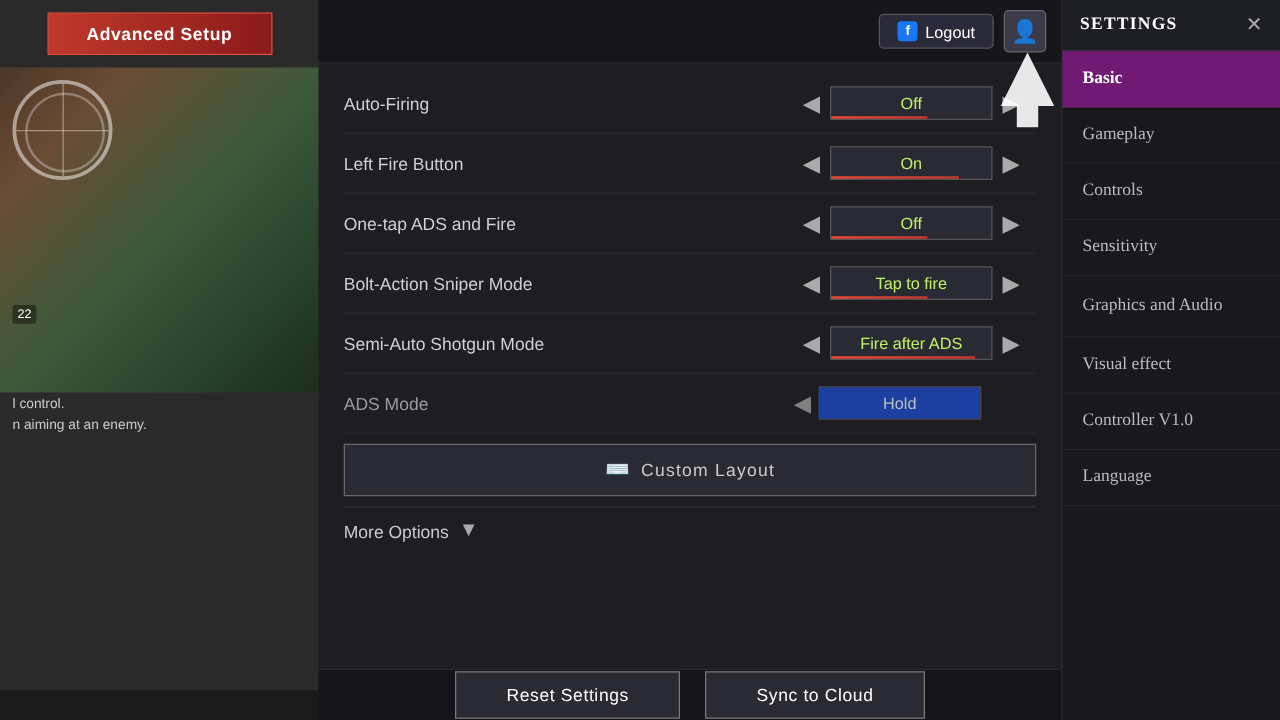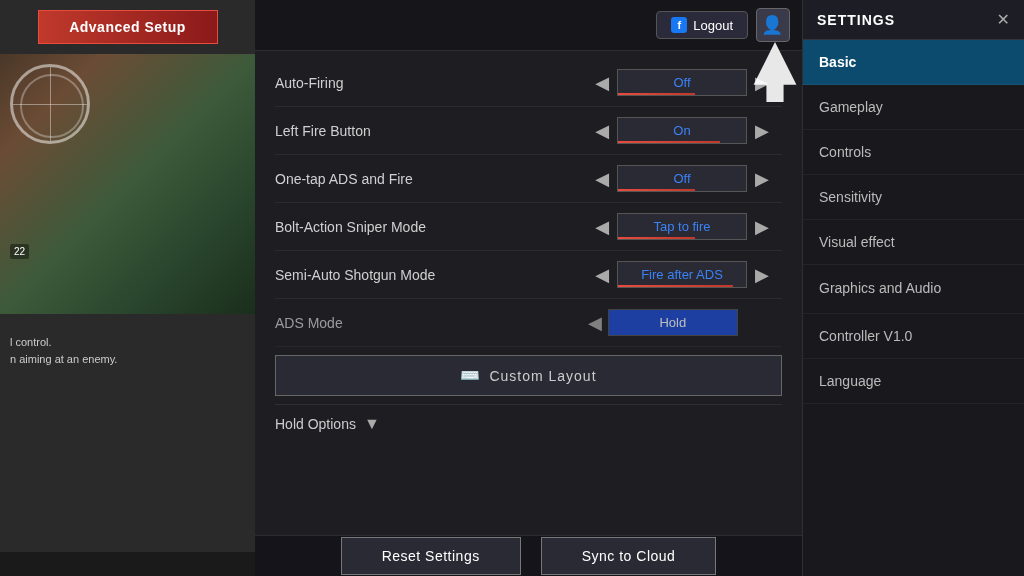--- a/index.html
+++ b/index.html
@@ -92,21 +92,21 @@
       font-size: 10px;
       background: rgba(0,0,0,0.4);
       padding: 2px 4px;
       border-radius: 2px;
       margin-top: 40px;
     }
 
     .info-text {
       color: #ccc;
       font-size: 11px;
-      padding: 20px 10px;
+      padding: 1px 10px;
       line-height: 1.5;
     }
 
     
     .main-panel {
       flex: 1;
       background: rgba(30,30,35,0.95);
       display: flex;
       flex-direction: column;
       position: relative;
@@ -212,21 +212,21 @@
       color: #aaa;
       font-size: 18px;
       cursor: pointer;
       padding: 2px 8px;
       line-height: 1;
     }
 
     .value-box {
       background: #2a2a35;
       border: 1px solid #555;
-      color: #3b82f6;
+      color: #bef264;
       font-size: 13px;
       padding: 5px 16px;
       min-width: 130px;
       text-align: center;
       position: relative;
     }
 
     .value-box::after {
       content: '';
       position: absolute;
@@ -324,24 +324,25 @@
       border: 1px solid #777;
       color: white;
       font-size: 14px;
       padding: 10px 40px;
       cursor: pointer;
       letter-spacing: 0.5px;
     }
 
     
     .right-sidebar {
-      width: 222px;
+      width: 175px;
       background: rgba(25,25,30,0.98);
       border-left: 1px solid rgba(255,255,255,0.1);
       flex-shrink: 0;
+      font-family: Liberation Serif, serif;
     }
 
     .settings-header {
       display: flex;
       align-items: center;
       justify-content: space-between;
       padding: 10px 14px;
       background: rgba(30,30,40,0.9);
       border-bottom: 1px solid rgba(255,255,255,0.1);
     }
@@ -362,21 +363,21 @@
     .nav-item {
       padding: 14px 16px;
       color: #bbb;
       font-size: 14px;
       cursor: pointer;
       border-bottom: 1px solid rgba(255,255,255,0.05);
       transition: background 0.2s;
     }
 
     .nav-item.active {
-      background: #0c4a6e;
+      background: #701a75;
       color: white;
       font-weight: bold;
     }
 
     .nav-item.multi-line {
       line-height: 1.4;
     }
   </style>
 </head>
 <body>
@@ -463,40 +464,40 @@
         <div class="partial-value">Hold</div>
       </div>
     </div>
 
     <button class="custom-layout-btn">
       <span class="keyboard-icon">⌨️</span>
       <span>Custom Layout</span>
     </button>
 
     <div class="more-options-row">
-      <span class="more-options-label">Hold Options</span>
+      <span class="more-options-label">More Options</span>
       <span class="chevron-down">▼</span>
     </div>
   </div>
 
   <div class="bottom-bar">
     <button class="bottom-btn">Reset Settings</button>
     <button class="bottom-btn">Sync to Cloud</button>
   </div>
 </div>
 
 <div class="right-sidebar">
   <div class="settings-header">
     <span class="settings-title">SETTINGS</span>
     <span class="close-icon">✕</span>
   </div>
   <div id="nav-items-container">
       <div class="nav-item active">Basic</div>
       <div class="nav-item">Gameplay</div>
       <div class="nav-item">Controls</div>
       <div class="nav-item">Sensitivity</div>
-      <div class="nav-item">Visual effect</div>
       <div class="nav-item multi-line">Graphics and
 Audio</div>
+      <div class="nav-item">Visual effect</div>
       <div class="nav-item">Controller V1.0</div>
       <div class="nav-item">Language</div>
     </div>
 </div>
 
 </body></html>

